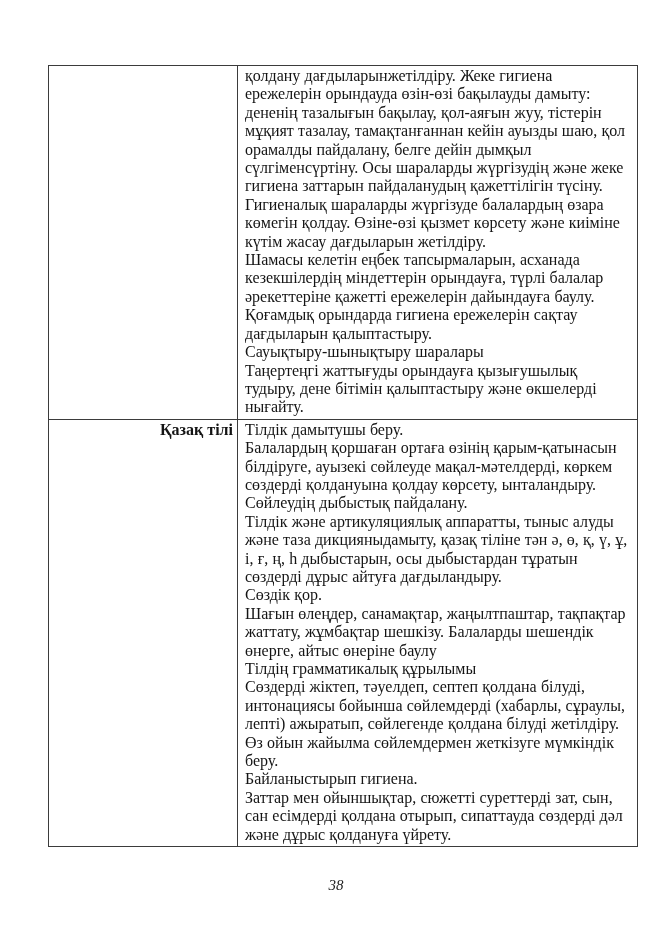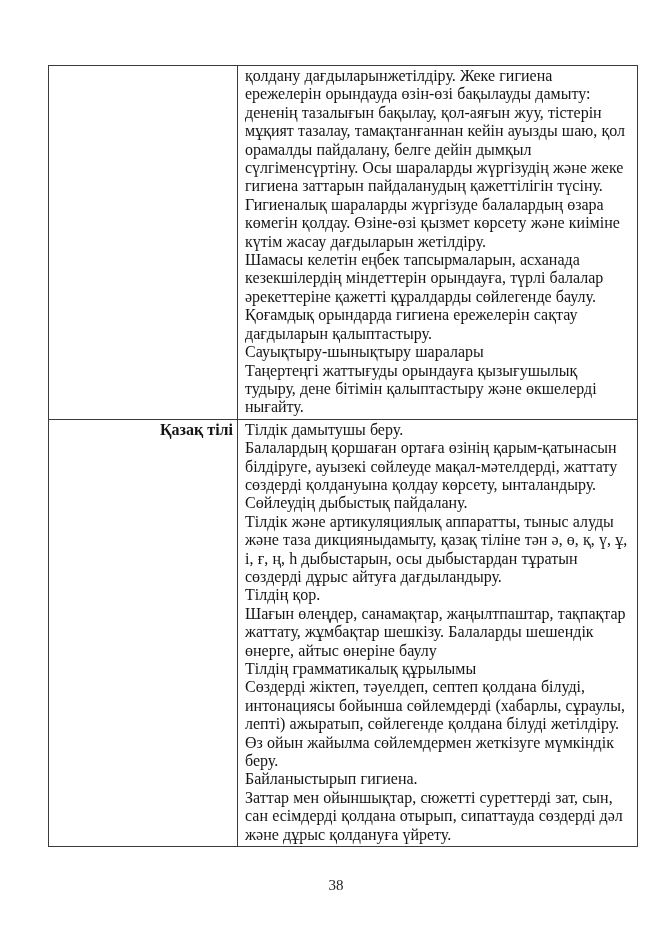--- a/index.html
+++ b/index.html
@@ -49,52 +49,53 @@
   .blk.h { font-weight: normal; }
   .blk.justify { text-align: justify; }
   .page-number {
     position: absolute;
     top: 877px;
     left: 0;
     width: 100%;
     text-align: center;
     font-size: 15px;
     color: #222222;
+    font-style: italic;
   }
 </style>
 </head>
 <body>
 
 <div class="page">
 
   <table class="doc-table">
     <tbody>
         <tr>
       <td class="label-cell">
         <span></span>
       </td>
       <td class="content-cell">
         <p class="blk">қолдану дағдыларынжетілдіру. Жеке гигиена ережелерін орындауда өзін-өзі бақылауды дамыту: дененің тазалығын бақылау, қол-аяғын жуу, тістерін мұқият тазалау, тамақтанғаннан кейін ауызды шаю, қол орамалды пайдалану, белге дейін дымқыл сүлгіменсүртіну. Осы шараларды жүргізудің және жеке гигиена заттарын пайдаланудың қажеттілігін түсіну.</p>
         <p class="blk">Гигиеналық шараларды жүргізуде балалардың өзара көмегін қолдау. Өзіне-өзі қызмет көрсету және киіміне күтім жасау дағдыларын жетілдіру.</p>
-        <p class="blk">Шамасы келетін еңбек тапсырмаларын, асханада кезекшілердің міндеттерін орындауға, түрлі балалар әрекеттеріне қажетті құралдарды сөйлегенде баулу.</p>
+        <p class="blk">Шамасы келетін еңбек тапсырмаларын, асханада кезекшілердің міндеттерін орындауға, түрлі балалар әрекеттеріне қажетті ережелерін дайындауға баулу.</p>
         <p class="blk">Қоғамдық орындарда гигиена ережелерін сақтау дағдыларын қалыптастыру.</p>
         <p class="blk h">Сауықтыру-шынықтыру шаралары</p>
         <p class="blk">Таңертеңгі жаттығуды орындауға қызығушылық тудыру, дене бітімін қалыптастыру және өкшелерді нығайту.</p>
       </td>
     </tr>
     <tr>
       <td class="label-cell">
         <span>Қазақ тілі</span>
       </td>
       <td class="content-cell">
         <p class="blk h">Тілдік дамытушы беру.</p>
-        <p class="blk">Балалардың қоршаған ортаға өзінің қарым-қатынасын білдіруге, ауызекі сөйлеуде мақал-мәтелдерді, жаттату сөздерді қолдануына қолдау көрсету, ынталандыру.</p>
+        <p class="blk">Балалардың қоршаған ортаға өзінің қарым-қатынасын білдіруге, ауызекі сөйлеуде мақал-мәтелдерді, көркем сөздерді қолдануына қолдау көрсету, ынталандыру.</p>
         <p class="blk h">Сөйлеудің дыбыстық пайдалану.</p>
         <p class="blk">Тілдік және артикуляциялық аппаратты, тыныс алуды және таза дикцияныдамыту, қазақ тіліне тән ә, ө, қ, ү, ұ, і, ғ, ң, h дыбыстарын, осы дыбыстардан тұратын сөздерді дұрыс айтуға дағдыландыру.</p>
-        <p class="blk h">Тілдің қор.</p>
+        <p class="blk h">Сөздік қор.</p>
         <p class="blk">Шағын өлеңдер, санамақтар, жаңылтпаштар, тақпақтар жаттату, жұмбақтар шешкізу. Балаларды шешендік өнерге, айтыс өнеріне баулу</p>
         <p class="blk h">Тілдің грамматикалық құрылымы</p>
         <p class="blk">Сөздерді жіктеп, тәуелдеп, септеп қолдана білуді, интонациясы бойынша сөйлемдерді (хабарлы, сұраулы, лепті) ажыратып, сөйлегенде қолдана білуді жетілдіру. Өз ойын жайылма сөйлемдермен жеткізуге мүмкіндік беру.</p>
         <p class="blk h">Байланыстырып гигиена.</p>
         <p class="blk">Заттар мен ойыншықтар, сюжетті суреттерді зат, сын, сан есімдерді қолдана отырып, сипаттауда сөздерді дәл және дұрыс қолдануға үйрету.</p>
       </td>
     </tr>
   </tbody>
     </table>
 

